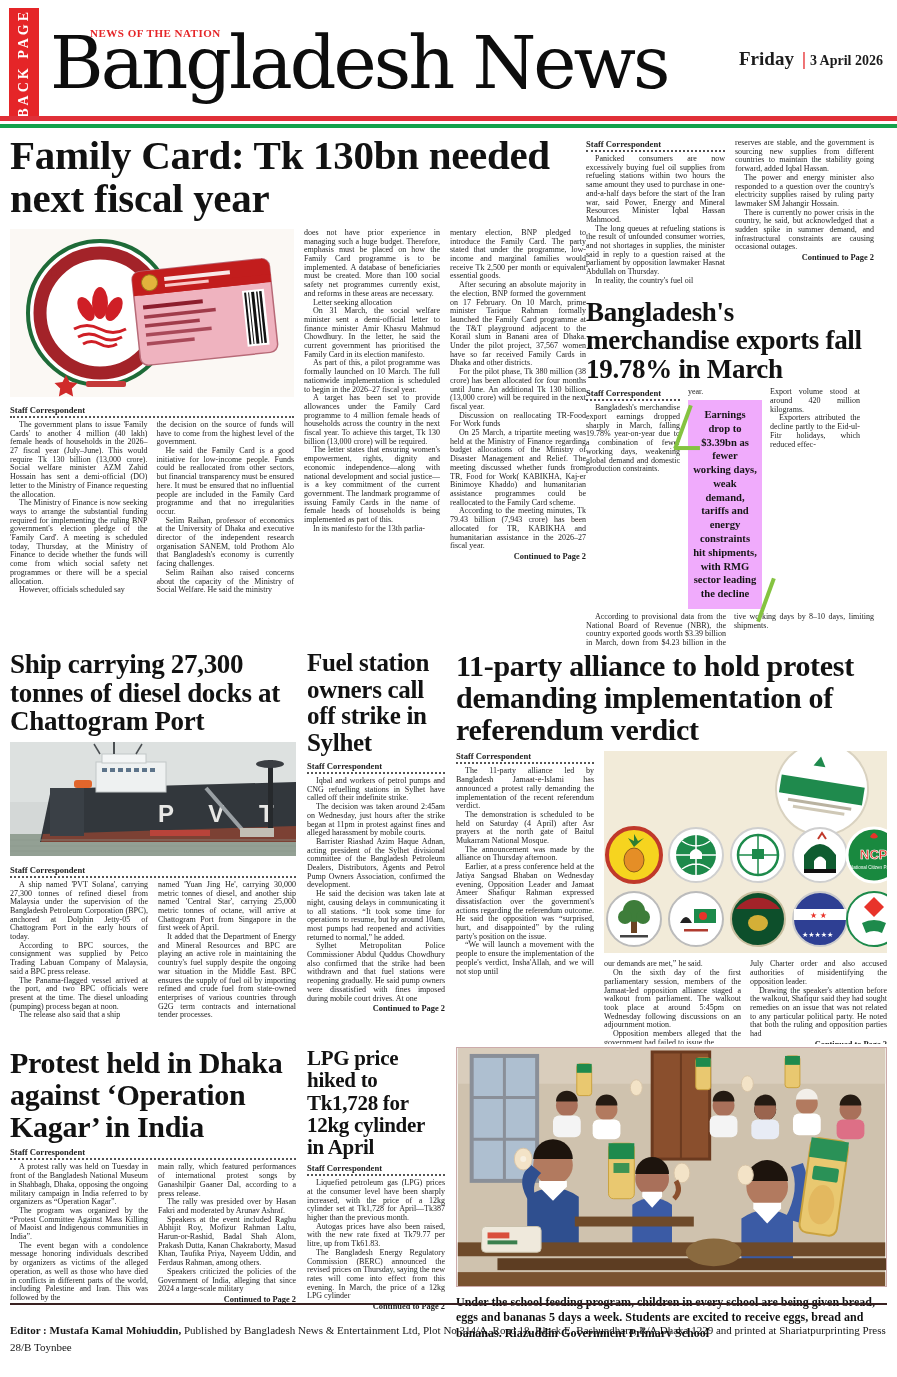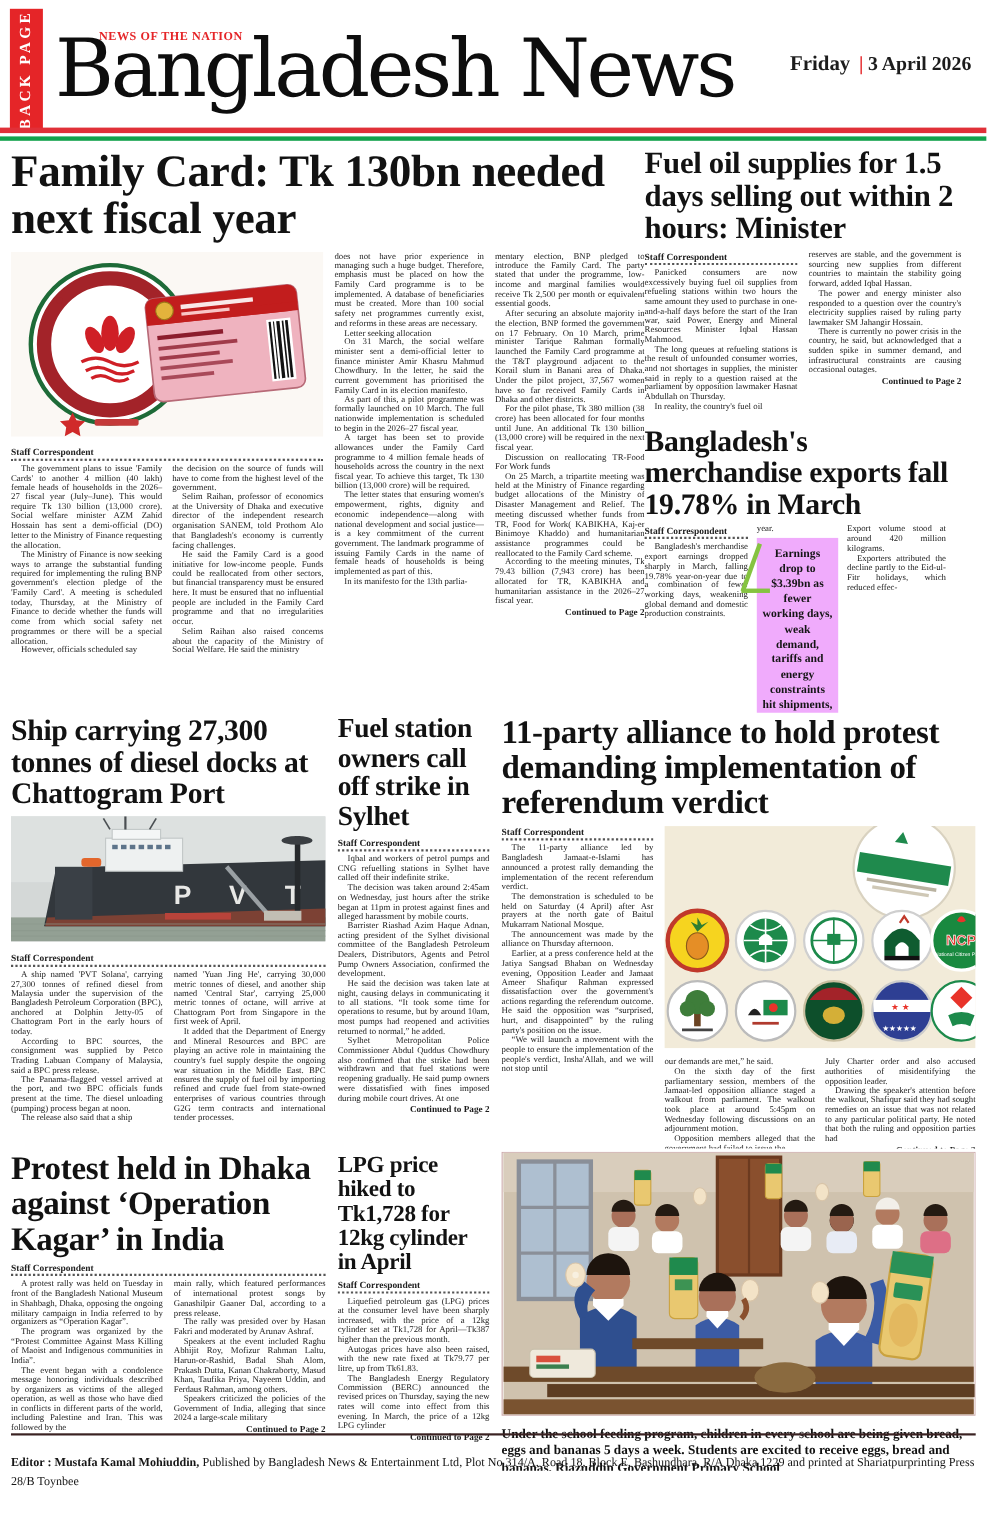--- a/index.html
+++ b/index.html
@@ -9,21 +9,21 @@
   
   .masthead{position:absolute;top:0;left:0;width:897px;height:133px;}
   .backpage{position:absolute;left:9px;top:8px;width:30px;height:110px;background:#e52528;color:#fff;
     display:flex;align-items:center;justify-content:center;}
   .backpage span{writing-mode:vertical-rl;transform:rotate(180deg);font-weight:700;font-size:14px;letter-spacing:3px;font-family:"Liberation Serif",serif;}
   .tagline{position:absolute;left:90px;top:27px;color:#e52528;font-weight:700;font-size:11px;letter-spacing:.5px;}
   .mast-title{position:absolute;left:50px;top:26px;font-size:73px;font-weight:400;letter-spacing:-3px;color:#0d0d0d;line-height:1;font-family:"DejaVu Serif","Liberation Serif",serif;}
   .dateline{position:absolute;right:14px;top:48px;font-weight:700;}
   .dateline .day{font-size:19px;}
   .dateline .sep{color:#e52528;font-size:18px;font-weight:700;padding:0 4px 0 8px;}
-  .dateline .date{font-size:18px;}
+  .dateline .date{font-size:14px;}
   .rule-red{position:absolute;left:0;top:116px;width:897px;height:5px;background:#e03038;}
   .rule-green{position:absolute;left:0;top:124px;width:897px;height:4px;background:#13a24c;}
 
   
   h2{margin:0;color:#121212;font-weight:700;line-height:1.06;letter-spacing:-.3px;}
   .byline{font-size:8.6px;font-weight:700;color:#222;border-bottom:2px dotted #555;padding-bottom:1px;margin-bottom:3px;}
   .col p{margin:0;font-size:8px;line-height:8.7px;text-align:justify;text-indent:9px;}
   .col.cont p:first-child{text-indent:0;}
   .continued{font-size:8.4px;font-weight:700;text-align:right;margin-top:1px;}
   .cols{display:flex;gap:10px;}
@@ -156,22 +156,22 @@
           </svg>
           <div class="byline">Staff Correspondent</div>
           <div class="fc-cols">
             <div class="col">
                 <p>The government plans to issue 'Family Cards' to another 4 million (40 lakh) female heads of households in the 2026–27 fiscal year (July–June). This would require Tk 130 billion (13,000 crore). Social welfare minister AZM Zahid Hossain has sent a demi-official (DO) letter to the Ministry of Finance requesting the allocation.</p>
                 <p>The Ministry of Finance is now seeking ways to arrange the substantial funding required for implementing the ruling BNP government's election pledge of the 'Family Card'. A meeting is scheduled today, Thursday, at the Ministry of Finance to decide whether the funds will come from which social safety net programmes or there will be a special allocation.</p>
                 <p>However, officials scheduled say</p>
               </div>
             <div class="col cont">
                 <p>the decision on the source of funds will have to come from the highest level of the government.</p>
+                <p>He said the Family Card is a good initiative for low-income people. Funds could be reallocated from other sectors, but financial transparency must be ensured here. It must be ensured that no influential people are included in the Family Card programme and that no irregularities occur.</p>
                 <p>Selim Raihan, professor of economics at the University of Dhaka and executive director of the independent research organisation SANEM, told Prothom Alo that Bangladesh's economy is currently facing challenges.</p>
-                <p>He said the Family Card is a good initiative for low-income people. Funds could be reallocated from other sectors, but financial transparency must be ensured here. It must be ensured that no influential people are included in the Family Card programme and that no irregularities occur.</p>
                 <p>Selim Raihan also raised concerns about the capacity of the Ministry of Social Welfare. He said the ministry</p>
               </div>
           </div>
         </div>
         <div class="col cont ncol">
             <p>does not have prior experience in managing such a huge budget. Therefore, emphasis must be placed on how the Family Card programme is to be implemented. A database of beneficiaries must be created. More than 100 social safety net programmes currently exist, and reforms in these areas are necessary.</p>
             <p>Letter seeking allocation</p>
             <p>On 31 March, the social welfare minister sent a demi-official letter to finance minister Amir Khasru Mahmud Chowdhury. In the letter, he said the current government has prioritised the Family Card in its election manifesto.</p>
             <p>As part of this, a pilot programme was formally launched on 10 March. The full nationwide implementation is scheduled to begin in the 2026–27 fiscal year.</p>
             <p>A target has been set to provide allowances under the Family Card programme to 4 million female heads of households across the country in the next fiscal year. To achieve this target, Tk 130 billion (13,000 crore) will be required.</p>
@@ -187,21 +187,20 @@
               <p>On 25 March, a tripartite meeting was held at the Ministry of Finance regarding budget allocations of the Ministry of Disaster Management and Relief. The meeting discussed whether funds from TR, Food for Work( KABIKHA, Kaj-er Binimoye Khaddo) and humanitarian assistance programmes could be reallocated to the Family Card scheme.</p>
               <p>According to the meeting minutes, Tk 79.43 billion (7,943 crore) has been allocated for TR, KABIKHA and humanitarian assistance in the 2026–27 fiscal year.</p>
             </div>
           <div class="continued">Continued to Page 2</div>
         </div>
       </div>
     </article>
 
     <div class="right-stack">
       <article class="art-fuel">
-        <h2>Fuel oil supplies for 1.5 days selling out within 2 hours: Minister</h2>
         <div class="cols">
           <div class="col">
             <div class="byline">Staff Correspondent</div>
             <div>
                 <p>Panicked consumers are now excessively buying fuel oil supplies from refueling stations within two hours the same amount they used to purchase in one-and-a-half days before the start of the Iran war, said Power, Energy and Mineral Resources Minister Iqbal Hassan Mahmood.</p>
                 <p>The long queues at refueling stations is the result of unfounded consumer worries, and not shortages in supplies, the minister said in reply to a question raised at the parliament by opposition lawmaker Hasnat Abdullah on Thursday.</p>
                 <p>In reality, the country's fuel oil</p>
               </div>
           </div>
           <div class="col cont">
@@ -288,21 +287,21 @@
             <line x1="0" y1="109" x2="286" y2="109"></line>
         </g>
         <rect x="140" y="88" width="60" height="6" fill="#b8433a"></rect>
         <rect x="230" y="86" width="34" height="9" fill="#c2beb4"></rect>
       </svg>
       <div class="byline">Staff Correspondent</div>
       <div class="cols">
         <div class="col">
             <p>A ship named 'PVT Solana', carrying 27,300 tonnes of refined diesel from Malaysia under the supervision of the Bangladesh Petroleum Corporation (BPC), anchored at Dolphin Jetty-05 of Chattogram Port in the early hours of today.</p>
             <p>According to BPC sources, the consignment was supplied by Petco Trading Labuan Company of Malaysia, said a BPC press release.</p>
-            <p>The Panama-flagged vessel arrived at the port, and two BPC officials funds present at the time. The diesel unloading (pumping) process began at noon.</p>
+            <p>The Panama-flagged vessel arrived at the port, and two BPC officials were present at the time. The diesel unloading (pumping) process began at noon.</p>
             <p>The release also said that a ship</p>
           </div>
         <div class="col cont">
             <p>named 'Yuan Jing He', carrying 30,000 metric tonnes of diesel, and another ship named 'Central Star', carrying 25,000 metric tonnes of octane, will arrive at Chattogram Port from Singapore in the first week of April.</p>
             <p>It added that the Department of Energy and Mineral Resources and BPC are playing an active role in maintaining the country's fuel supply despite the ongoing war situation in the Middle East. BPC ensures the supply of fuel oil by importing refined and crude fuel from state-owned enterprises of various countries through G2G term contracts and international tender processes.</p>
           </div>
       </div>
     </article>
 
     <article class="art-sylhet">

